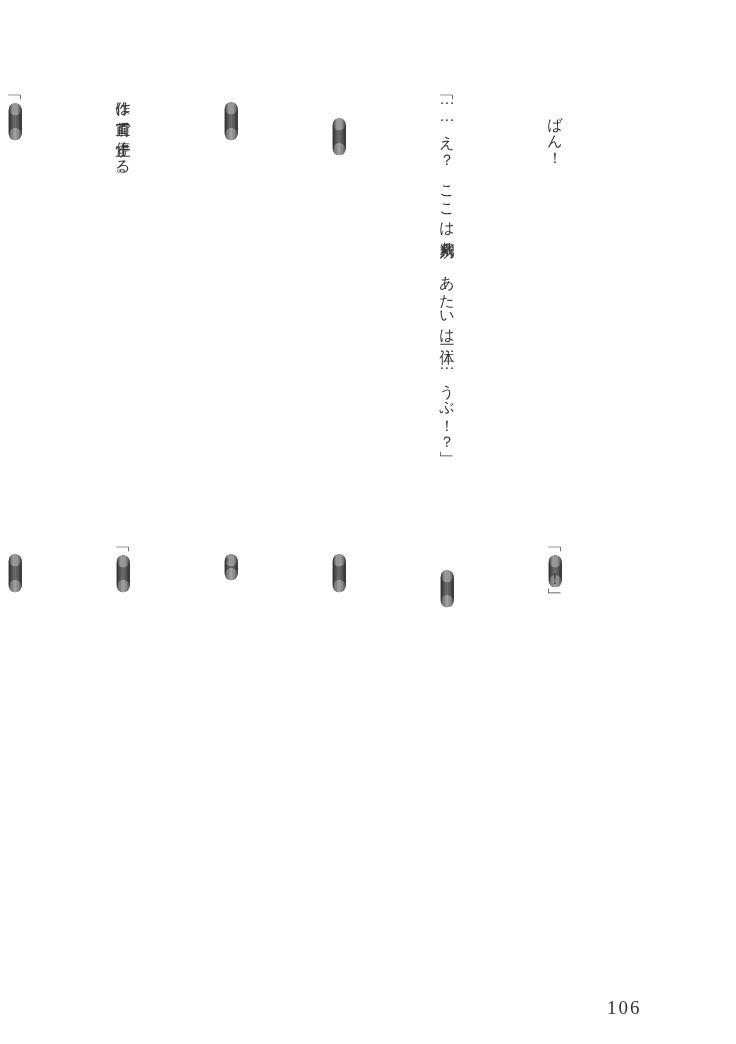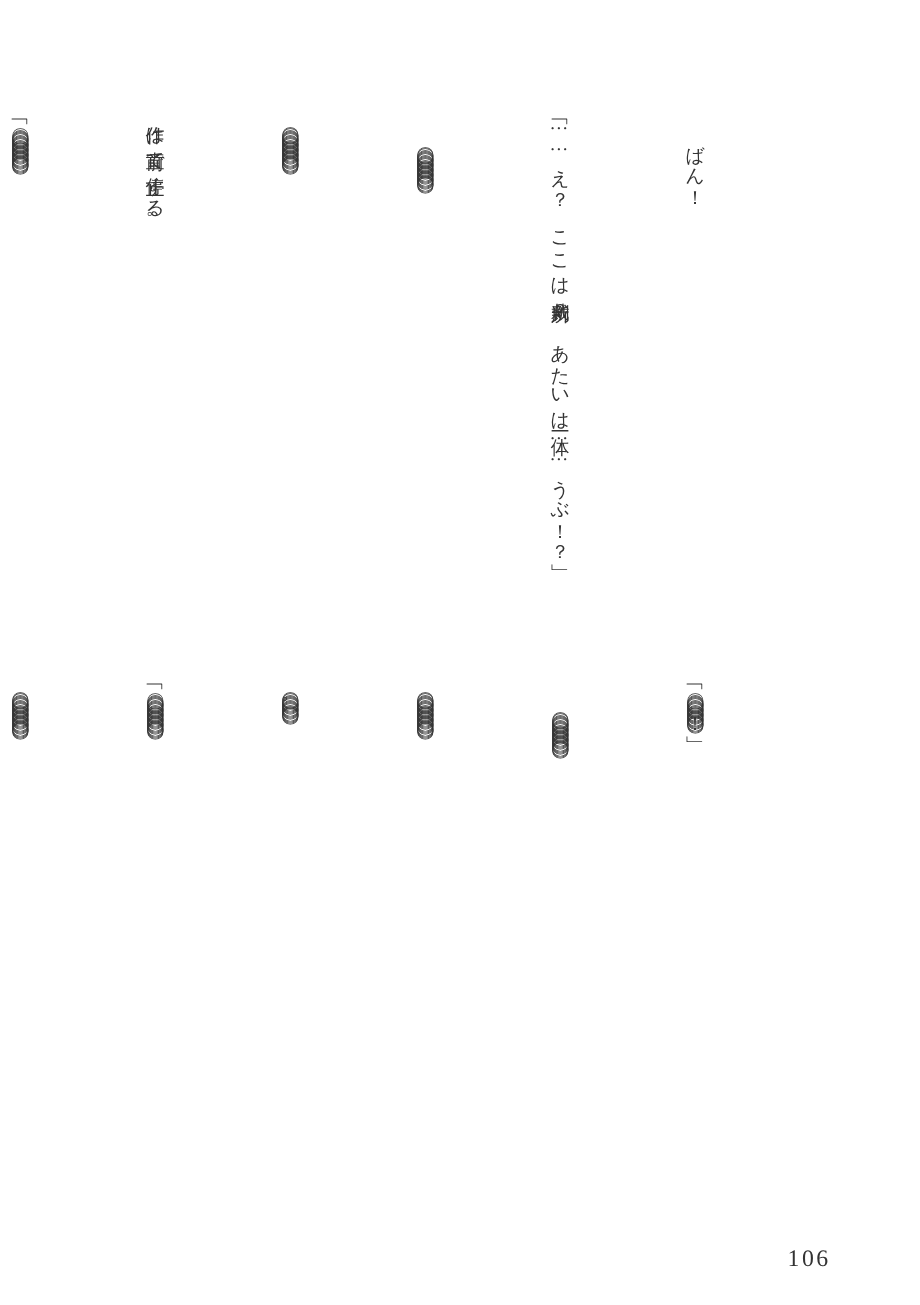--- a/index.html
+++ b/index.html
@@ -27,21 +27,21 @@
     white-space: pre;
   }
   .vblock p {
     margin: 0;
     padding: 0;
   }
   #block-top    { top: 90px;  height: 448px; }
   #block-bottom { top: 542px; height: 450px; }
   .page-number {
     position: absolute;
-    left: 630px;
+    left: 607px;
     top: 997px;
     font-size: 19px;
     letter-spacing: 2px;
     color: #333333;
     font-family: "Liberation Serif", "DejaVu Serif", serif;
     text-align: right;
   }
 </style>
 </head>
 <body>

